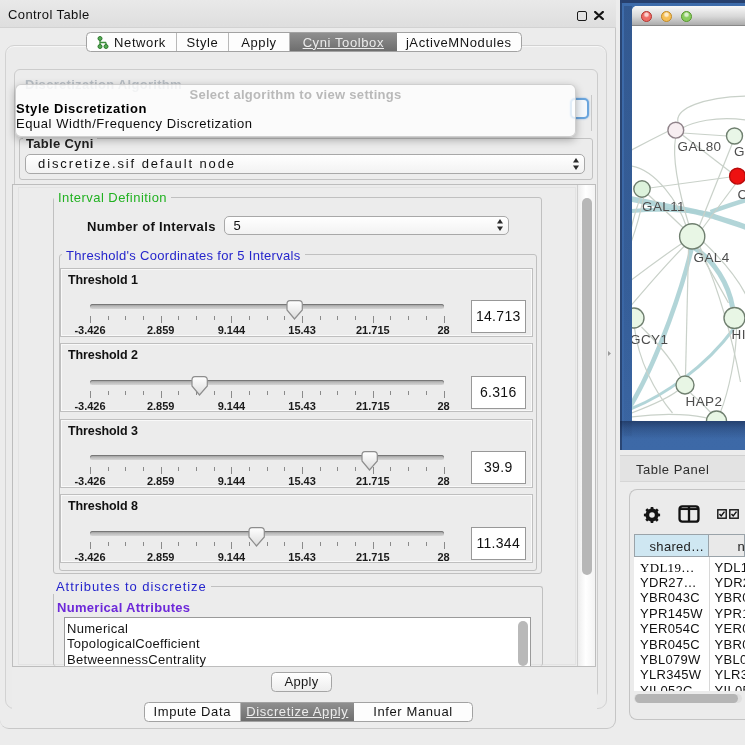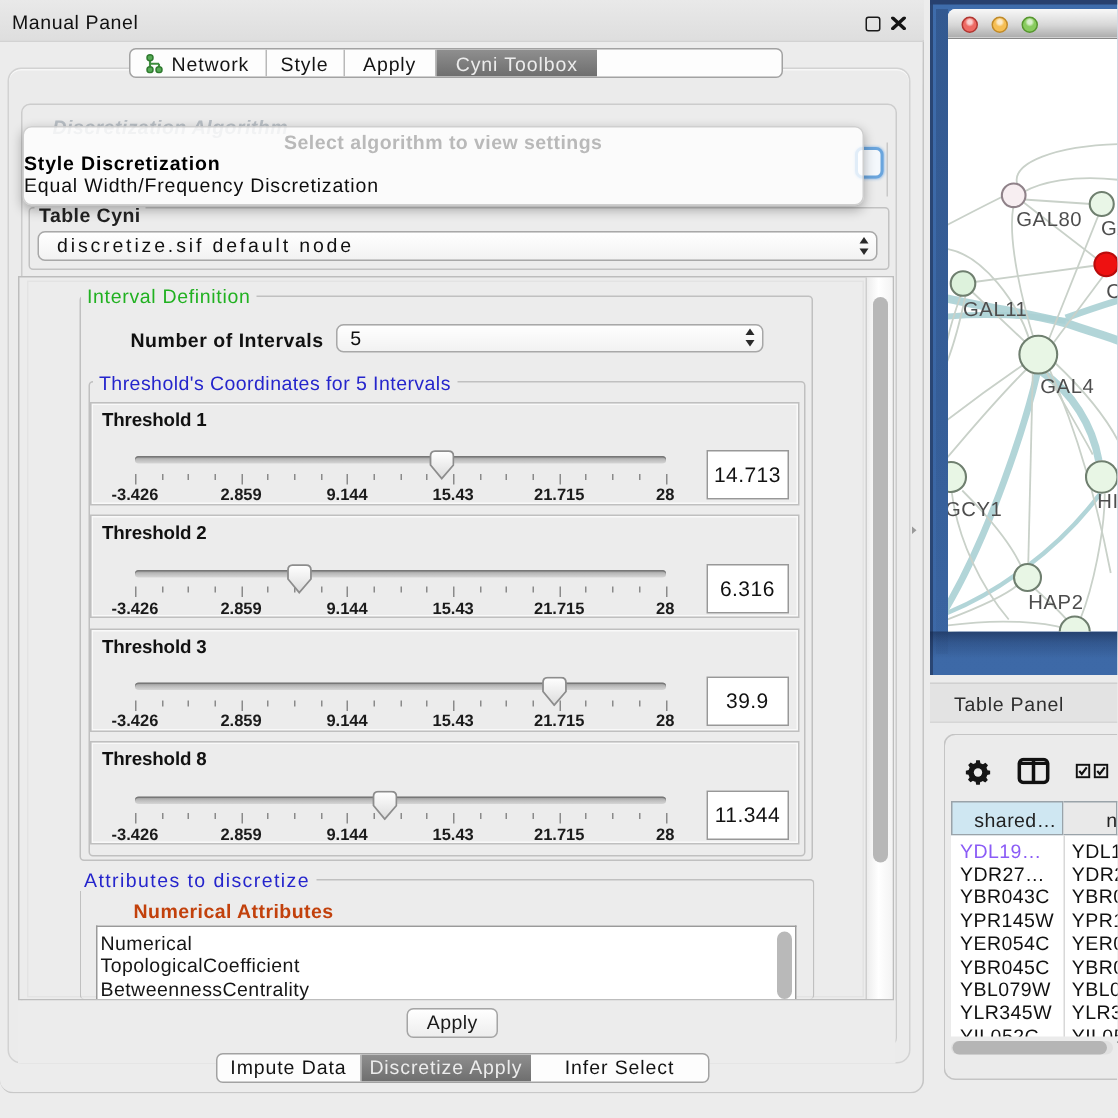--- a/index.html
+++ b/index.html
@@ -17,54 +17,55 @@
 #icoSquare { left:577px; top:11px; width:9.5px; height:9.5px; border:1.6px solid #1a1a1a; border-radius:2px; }
 #outerPanel { left:5px; top:45px; width:602px; height:664px; background:#ebebeb;
   border:1px solid #d2d2d2; border-radius:9px; box-shadow:inset 0 1px 0 #f7f7f7; }
 #innerPanel { left:14px; top:69px; width:584px; height:629px; background:#ececec;
   border:1px solid #cccccc; border-radius:6px; }
 .segbar { display:flex; height:20px; background:#fdfdfd; border:1px solid #a2a2a2;
   border-radius:4.5px; overflow:hidden; }
 .seg { display:flex; align-items:center; justify-content:center; font-size:13px;
   letter-spacing:0.6px; color:#141414; border-right:1px solid #b9b9b9; }
 .seg:last-child { border-right:none; }
-.seg.sel { background:linear-gradient(#8f8f8f,#6e6e6e); color:#ececec; border-right:none; }
+.seg.sel { background:linear-gradient(#8f8f8f,#6e6e6e); color:#ececec; border-right:none;text-decoration:underline; }
 .gbox { border:1px solid #c0c0c0; border-radius:3px; }
 .gtitle { font-size:13px; letter-spacing:0.3px; background:#ececec; padding:0 4px; white-space:nowrap; }
 .tpanel { border:1px solid #bfbfbf; box-shadow:inset 1px 1px 0 #f9f9f9, inset -1px -1px 0 #f9f9f9; }
 .track { background:linear-gradient(#8e8e8e,#b9b9b9 45%,#d6d6d6); border-radius:3px;
   box-shadow:inset 0 1px 0 #777; height:5px; }
 .tick { position:absolute; width:1px; background:#8a8a8a; }
 .tlab { position:absolute; font-size:11px; font-weight:bold; letter-spacing:0px; color:#1a1a1a; transform:translateX(-50%); white-space:nowrap; }
 .vfield { position:absolute; background:#fff; border:1px solid #989898; text-align:center; font-size:14px; letter-spacing:0.3px; color:#111; }
 </style></head><body>
 
 <div id="cpwin" class="abs"></div>
 <div id="cptitle" class="abs">
-    <div class="abs txt">Manual Panel</div>
+    <div class="abs txt">Control Table</div>
   </div>
 <div id="icoSquare" class="abs"></div>
 <svg class="abs" style="left:594px;top:11px" width="10" height="9" viewBox="0 0 10 9">
 <path d="M1.2 1 L8.8 8 M8.8 1 L1.2 8" stroke="#141414" stroke-width="2.3" stroke-linecap="round"></path>
   </svg>
 <div id="outerPanel" class="abs"></div>
 <div id="innerPanel" class="abs"></div>
 <div class="abs segbar" style="left:86px;top:32px;width:436px;">
 <div class="seg" style="width:90.5px;">
 <svg width="12" height="13" viewBox="0 0 12 13" style="margin-right:5px">
 <path d="M3 2.5 V10.5 M3 6.5 H9 M9 6.5 V10" stroke="#3e8e3e" stroke-width="1.4" fill="none"></path>
 <circle cx="3" cy="2.5" r="2" fill="#55aa55" stroke="#2f7a2f"></circle>
 <circle cx="3" cy="10.5" r="2" fill="#55aa55" stroke="#2f7a2f"></circle>
 <circle cx="9" cy="10.5" r="2" fill="#55aa55" stroke="#2f7a2f"></circle>
 </svg>Network</div>
 <div class="seg" style="width:52px;">Style</div>
 <div class="seg" style="width:61.5px;">Apply</div>
 <div class="seg sel" style="width:107px;">Cyni Toolbox</div>
+<div class="seg" style="width:125px;">jActiveMNodules</div>
 </div>
-<div class="abs t13 bold" style="left:35px;top:77px;color:#b8bec4;font-style:italic;">Discretization Algorithm</div>
+<div class="abs t13 bold" style="left:25px;top:77px;color:#b8bec4;">Discretization Algorithm</div>
 <div class="abs" style="left:570px;top:98px;width:19px;height:21px;border:2px solid #6aa5dd;border-radius:5px;background:#f4f8fc;box-shadow:0 0 2px #7db0e4;"></div>
 <div class="abs" style="left:591px;top:95px;width:1px;height:36px;background:#c8c8c8;"></div>
 <div class="abs" style="left:15px;top:84px;width:561px;height:52.5px;background:rgba(255,255,255,0.8);
  border:1px solid rgba(170,170,170,0.55);border-radius:6px;box-shadow:0 3px 8px rgba(0,0,0,0.3);z-index:50;"></div>
 <div class="abs" style="left:15px;top:87px;width:561px;text-align:center;font-size:13px;font-weight:bold;letter-spacing:0.3px;color:#b9b9b9;z-index:51;">Select algorithm to view settings</div>
 <div class="abs t13 bold" style="left:16px;top:101px;color:#000;letter-spacing:0.55px;z-index:51;">Style Discretization</div>
 <div class="abs t13" style="left:16px;top:115.5px;color:#0d0d0d;letter-spacing:0.55px;z-index:51;">Equal Width/Frequency Discretization</div>
 <div class="abs" style="left:19px;top:138px;width:574px;height:42px;border:1px solid #c2c2c2;border-radius:3px;"></div>
 <div class="abs t13 bold" style="left:23px;top:135.5px;color:#222;background:#ececec;padding:0 3px;">Table Cyni</div>
 <div class="abs" style="left:25px;top:153.5px;width:560px;height:20px;background:linear-gradient(#ffffff,#f2f2f2);border:1px solid #a8a8a8;border-radius:5px;"></div>
@@ -243,33 +244,33 @@
       <linearGradient id="thg494" x1="0" y1="0" x2="0" y2="1">
         <stop offset="0" stop-color="#ffffff"></stop>
         <stop offset="1" stop-color="#dcdcdc"></stop>
       </linearGradient>
     </defs>
 <path d="M4 0.7 h9 q3.3 0 3.3 3.3 v6 L8.5 19 L1 10 v-6 q0 -3.3 3 -3.3 z" fill="url(#thg494)" stroke="#8d8d8d" stroke-width="1.2"></path>
   </svg>
 <div class="vfield" style="left:470.5px;top:526.5px;width:55.5px;height:33px;line-height:31px;">11.344</div>
 <div class="abs gbox" style="left:52.5px;top:586px;width:490px;height:80px;border-bottom:none;"></div>
 <div class="abs gtitle" style="left:52px;top:579px;color:#2525cc;letter-spacing:0.95px;">Attributes to discretize</div>
-<div class="abs t13 bold" style="left:57px;top:599.5px;color:#c2410c;margin-left:32px;">Numerical Attributes</div>
+<div class="abs t13 bold" style="left:57px;top:599.5px;color:#6d28d9;">Numerical Attributes</div>
 <div class="abs" style="left:63.5px;top:616.5px;width:467px;height:49.5px;background:#fff;border:1px solid #9a9a9a;border-bottom:none;"></div>
 <div class="abs t13" style="left:67px;top:620.5px;color:#151515;">Numerical</div>
 <div class="abs t13" style="left:67px;top:636.3px;color:#151515;">TopologicalCoefficient</div>
 <div class="abs t13" style="left:67px;top:652.1px;color:#151515;">BetweennessCentrality</div>
 <div class="abs" style="left:517.9px;top:621.4px;width:9.7px;height:44.5px;background:#b9b9b9;border-radius:5px;"></div>
 <div class="abs" style="left:12px;top:667px;width:585px;height:42px;background:#ececec;"></div>
 <div class="abs" style="left:271px;top:671.5px;width:61px;height:20px;background:linear-gradient(#ffffff,#ededed);
  border:1px solid #a5a5a5;border-radius:4.5px;text-align:center;line-height:18.5px;font-size:13px;letter-spacing:0.3px;">Apply</div>
 <div class="abs segbar" style="left:144px;top:701.5px;width:329px;">
 <div class="seg" style="width:96px;">Impute Data</div>
 <div class="seg sel" style="width:114px;">Discretize Apply</div>
-<div class="seg" style="width:118.5px;">Infer Select</div>
+<div class="seg" style="width:118.5px;">Infer Manual</div>
 </div>
 <svg class="abs" style="left:607px;top:350px" width="5" height="7" viewBox="0 0 5 7">
     <path d="M1 1 L4 3.5 L1 6 Z" fill="#9a9a9a"></path>
   </svg>
 <div class="abs" style="left:620px;top:0;width:125px;height:450px;
  background:linear-gradient(#3e6cab,#3a66a4 60%,#3d69a7);
  box-shadow:inset 0 3px 0 #27406e, inset 2px 0 0 #2a4674;"></div>
 <div class="abs" style="left:620px;top:420.6px;width:125px;height:18px;background:linear-gradient(rgba(18,33,66,0.55) 0%,rgba(18,33,66,0.25) 40%,rgba(18,33,66,0.0) 100%);"></div>
 <div class="abs" style="left:624px;top:6px;width:7.5px;height:430px;background:linear-gradient(rgba(18,33,66,0.25),rgba(18,33,66,0.05));"></div>
 <div class="abs" style="left:631.5px;top:6px;width:113.5px;height:414.6px;background:#fff;border-radius:5px 0 0 0;"></div>
@@ -362,21 +363,21 @@
 <svg class="abs" style="left:728.5px;top:509px" width="10" height="10" viewBox="0 0 10 10">
 <rect x="0.8" y="0.8" width="8.4" height="8.4" fill="none" stroke="#111" stroke-width="1.4"></rect>
 <path d="M2.5 5 L4.2 7 L7.5 2.6" stroke="#111" stroke-width="1.4" fill="none"></path>
   </svg>
 <div class="abs" style="left:633.5px;top:534px;width:75.3px;height:23px;background:#cfe7f2;border:1px solid #9aa3a9;"></div>
 <div class="abs" style="left:708.8px;top:534px;width:36.2px;height:23px;background:#e9e9e9;border:1px solid #9aa3a9;border-left:none;"></div>
 <div class="abs t13" style="left:633.5px;top:539px;width:75px;text-align:center;padding-left:12px;color:#222;">shared…</div>
 <div class="abs t13" style="left:737.5px;top:539px;color:#222;">name</div>
 <div class="abs" style="left:633.5px;top:557px;width:111.5px;height:136px;background:#fff;"></div>
 <div class="abs" style="left:708.8px;top:557px;width:1px;height:136px;background:#d8d8d8;"></div>
-<div class="abs t13" style="left:640px;top:559.5px;color:#8b5cf6;">YDL19…</div>
+<div class="abs t13" style="left:640px;top:559.5px;color:#000000;font-family:Liberation Serif, serif;">YDL19…</div>
 <div class="abs t13" style="left:714.5px;top:559.5px;color:#111;">YDL194W</div>
 <div class="abs t13" style="left:640px;top:574.9px;color:#111;">YDR27…</div>
 <div class="abs t13" style="left:714.5px;top:574.9px;color:#111;">YDR277C</div>
 <div class="abs t13" style="left:640px;top:590.3px;color:#111;">YBR043C</div>
 <div class="abs t13" style="left:714.5px;top:590.3px;color:#111;">YBR043C</div>
 <div class="abs t13" style="left:640px;top:605.7px;color:#111;">YPR145W</div>
 <div class="abs t13" style="left:714.5px;top:605.7px;color:#111;">YPR145W</div>
 <div class="abs t13" style="left:640px;top:621.1px;color:#111;">YER054C</div>
 <div class="abs t13" style="left:714.5px;top:621.1px;color:#111;">YER054C</div>
 <div class="abs t13" style="left:640px;top:636.5px;color:#111;">YBR045C</div>

